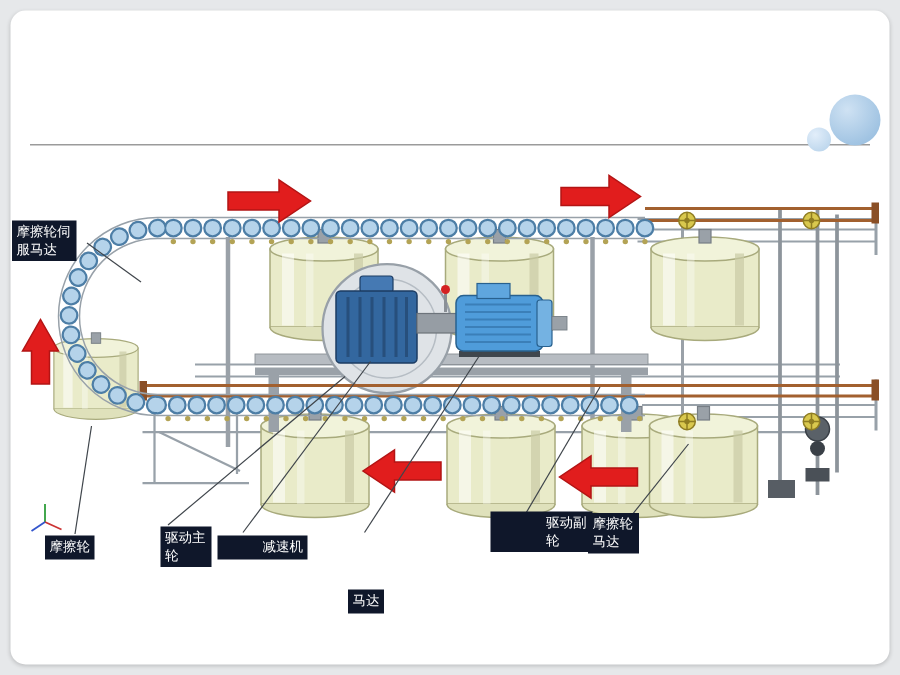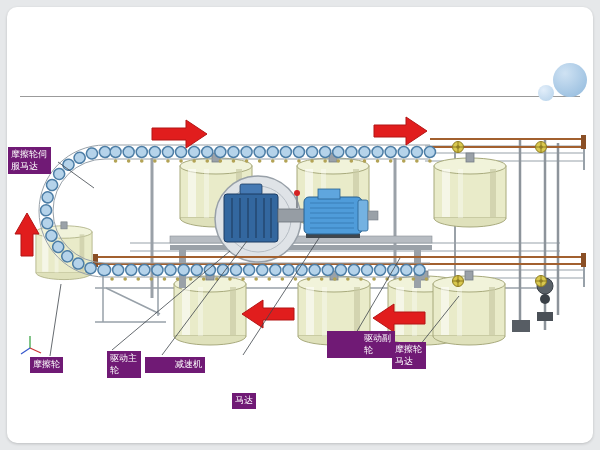--- a/index.html
+++ b/index.html
@@ -7,21 +7,21 @@
   .stage{position:relative;width:600px;height:450px;background:#e6e8ea;overflow:hidden;}
   .slide{position:absolute;left:7px;top:7px;right:7px;bottom:7px;background:#ffffff;
          border-radius:10px;box-shadow:0 1px 3px rgba(0,0,0,.18);}
   .page-title{position:absolute;left:36px;top:57px;font-size:16.5px;color:#1c1c1c;letter-spacing:.5px;}
   .title-rule{position:absolute;left:20px;top:96px;width:560px;height:1px;background:#9b9b9b;}
   .deco-circle-big{position:absolute;left:553px;top:63px;width:34px;height:34px;border-radius:50%;
       background:radial-gradient(circle at 35% 30%, #cfe2f3, #8fb8dc);}
   .deco-circle-small{position:absolute;left:538px;top:85px;width:16px;height:16px;border-radius:50%;
       background:radial-gradient(circle at 35% 30%, #e2eefa, #b3d0e9);}
   svg.diagram{position:absolute;left:0;top:0;}
-  .lbl{position:absolute;background:#701a75;color:#ffffff;font-size:9px;line-height:1.3;
+  .lbl{position:absolute;background:#0f172a;color:#ffffff;font-size:9px;line-height:1.3;
        padding:2px 3px;word-break:break-all;}
   .lbl.nw{white-space:nowrap;}
 </style>
 </head>
 <body>
 
 <div class="stage">
   <div class="slide"></div>
   <div class="title-rule"></div>
   <div class="deco-circle-big"></div>
@@ -164,15 +164,15 @@
       <path d="M30,348 L41,353" stroke="#cc3333"></path>
       <path d="M30,348 L21,354" stroke="#3355cc"></path>
     </g>
   </svg>
 
   <div class="lbl" style="left:8px;top:147px;width:37px;">摩擦轮伺服马达</div>
   <div class="lbl nw" style="left:30px;top:357px;">摩擦轮</div>
   <div class="lbl" style="left:93px;top:351px;width:28px;margin-left:14px;">驱动主轮</div>
   <div class="lbl nw" style="left:145px;top:357px;padding-left:30px;">减速机</div>
   <div class="lbl nw" style="left:232px;top:357px;margin-top:36px;">马达</div>
-  <div class="lbl" style="left:327px;top:331px;width:28px;padding-left:37px;">驱动副轮</div>
+  <div class="lbl" style="left:327px;top:341px;width:28px;padding-left:37px;">驱动副轮</div>
   <div class="lbl" style="left:392px;top:342px;width:28px;">摩擦轮马达</div>
 </div>
 
 </body></html>

